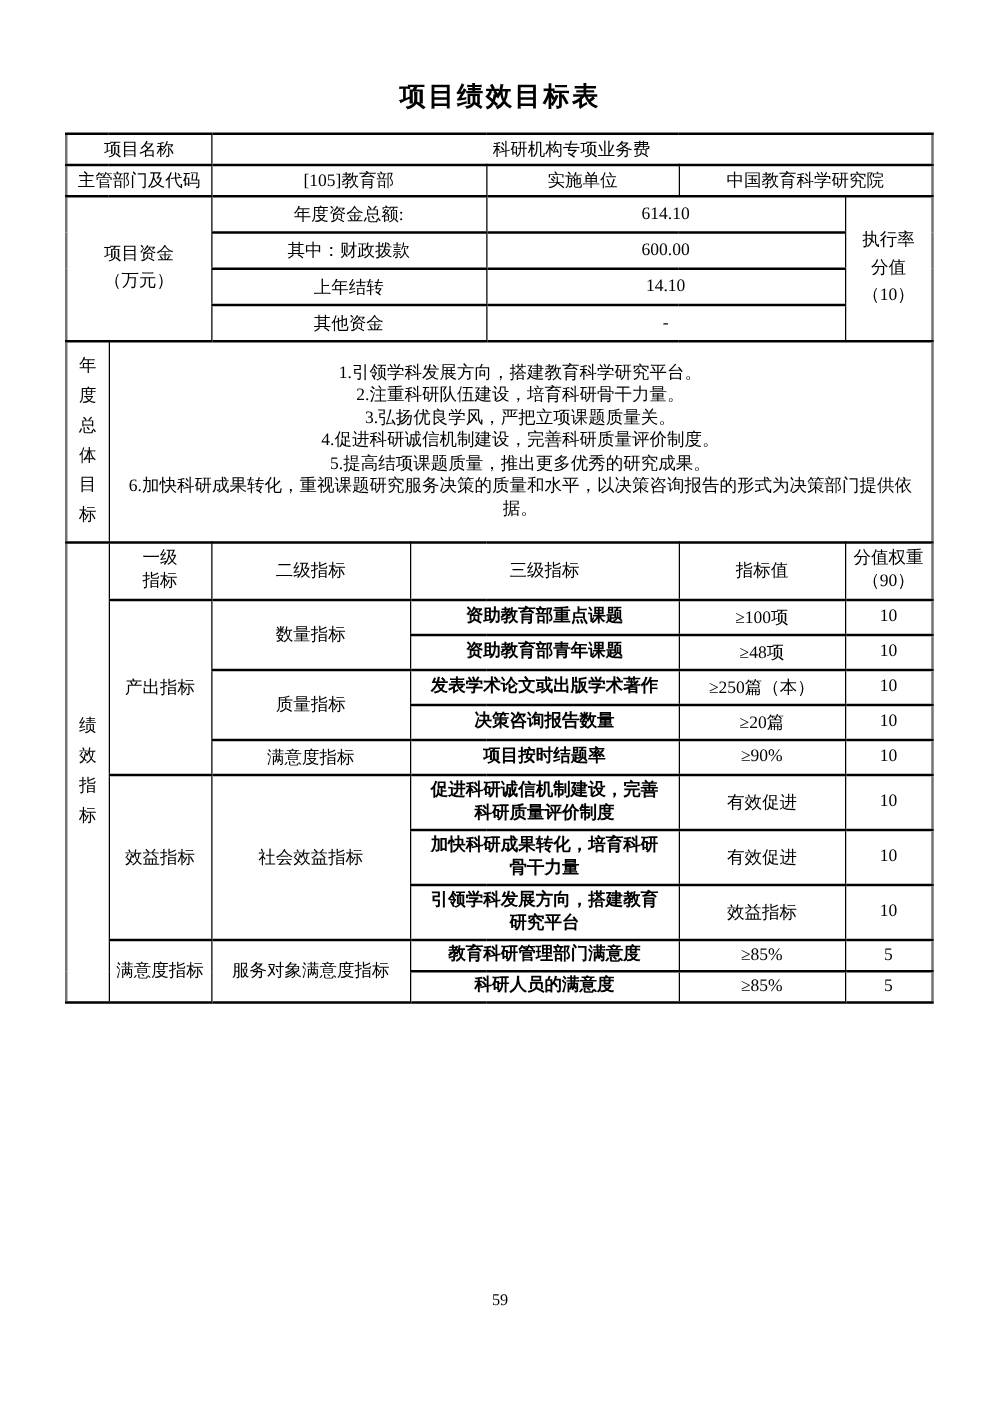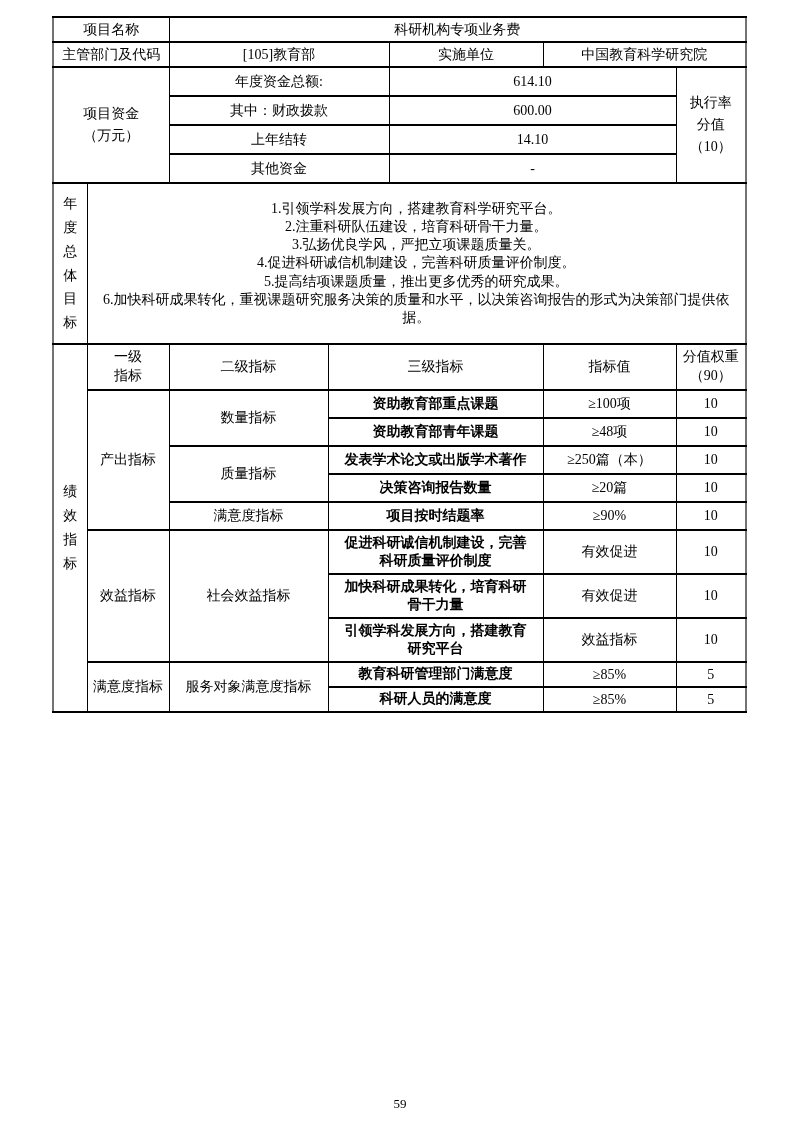--- a/index.html
+++ b/index.html
@@ -63,32 +63,33 @@
     vertical-align: middle;
     padding: 4px 8px;
     line-height: 1.29;
     white-space: pre-line;
   }
   .hdr { line-height: 1.35; }
   .l3 { text-align: left; padding-left: 6px; line-height: 1.3; font-weight: bold; }
   .exec { line-height: 1.55; }
   .page-number {
     position: absolute;
-    top: 1096px;
+    top: 1032px;
     left: 0;
     width: 100%;
     text-align: center;
     font-size: 13px;
   }
 </style>
 </head>
 <body>
 
 <div class="page">
 
+  <div class="doc-title">项目绩效目标表</div>
 
   <table class="main-table">
     <colgroup>
       <col style="width:34px">
         <col style="width:82px">
         <col style="width:159px">
       <col style="width:61px">
         <col style="width:154px">
         <col style="width:133px">
       <col style="width:70px">

